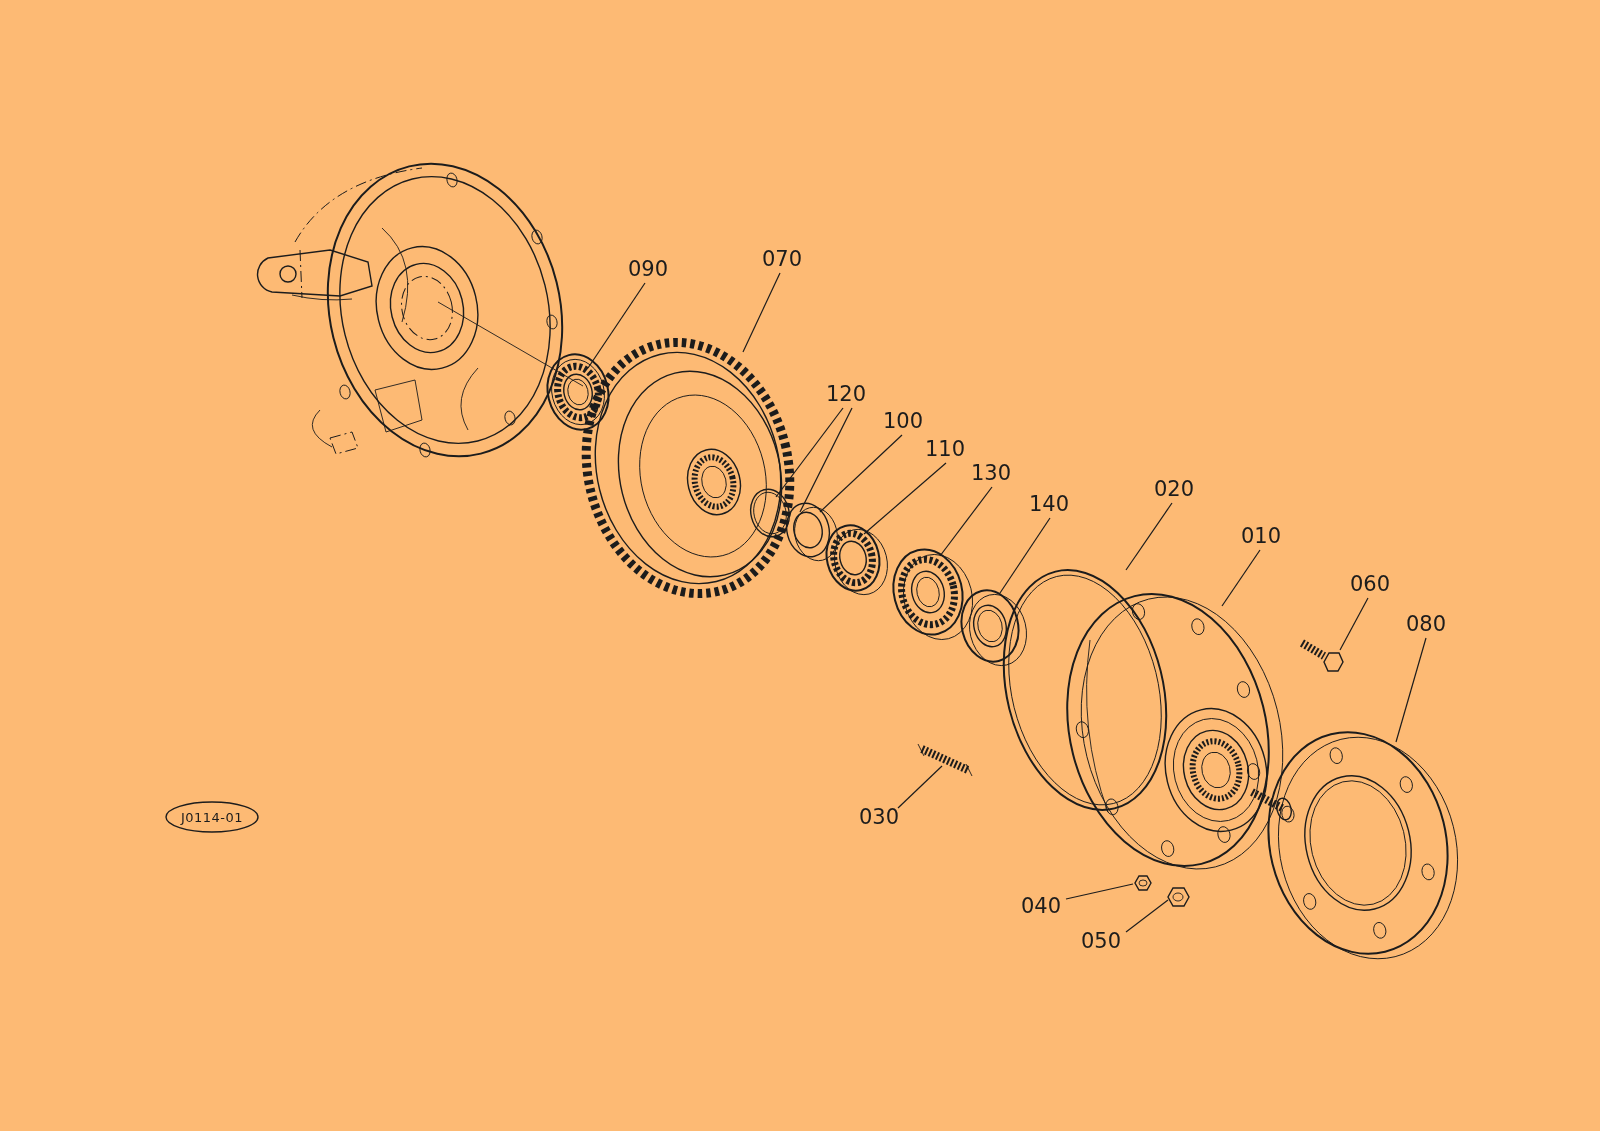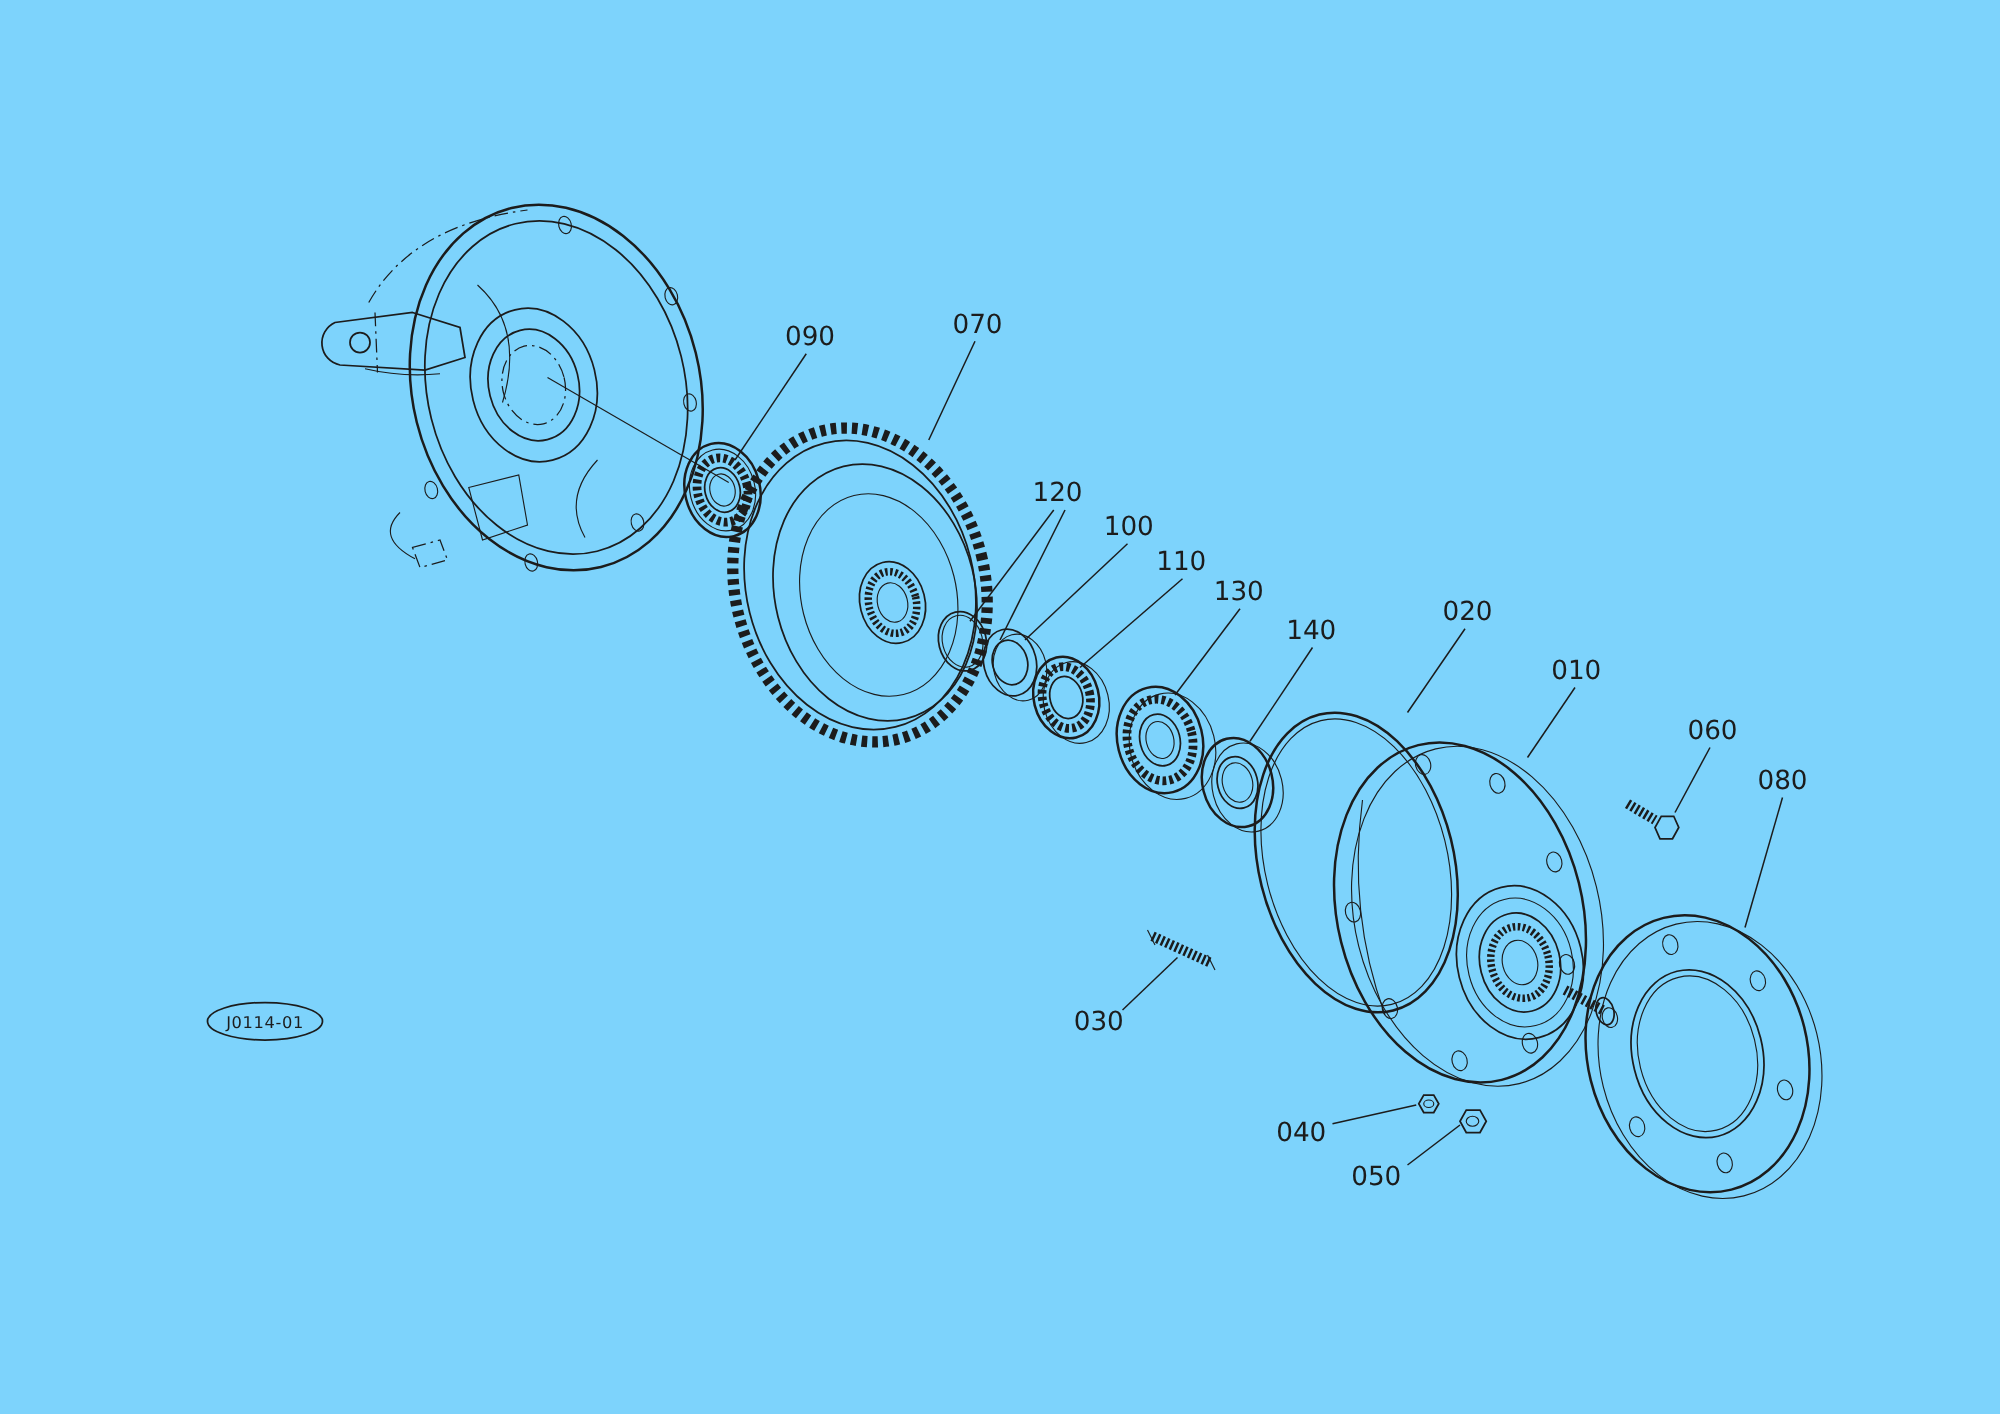--- a/index.html
+++ b/index.html
@@ -1,19 +1,19 @@
 <!DOCTYPE html>
 <html><head>
 <meta charset="utf-8">
 <style>
   html,body{margin:0;padding:0;background:#ffffff;}
   .canvas{
     position:relative;
     width:1600px;height:1131px;
-    background:#7dd3fc;
+    background:#fdba74;
     font-family:"DejaVu Sans", sans-serif;
     overflow:hidden;
   }
   svg{display:block;}
   .ln{stroke:#1c1c1c;fill:none;stroke-width:1.4;}
   .ln2{stroke:#1c1c1c;fill:none;stroke-width:2;}
   .thin{stroke:#1c1c1c;fill:none;stroke-width:0.9;}
   .leader{stroke:#1c1c1c;fill:none;stroke-width:1.2;}
   .dashdot{stroke:#1c1c1c;fill:none;stroke-width:1;stroke-dasharray:11 4 2 4;}
   .teeth{stroke:#1c1c1c;fill:none;stroke-width:9;stroke-dasharray:4.5 4;}

